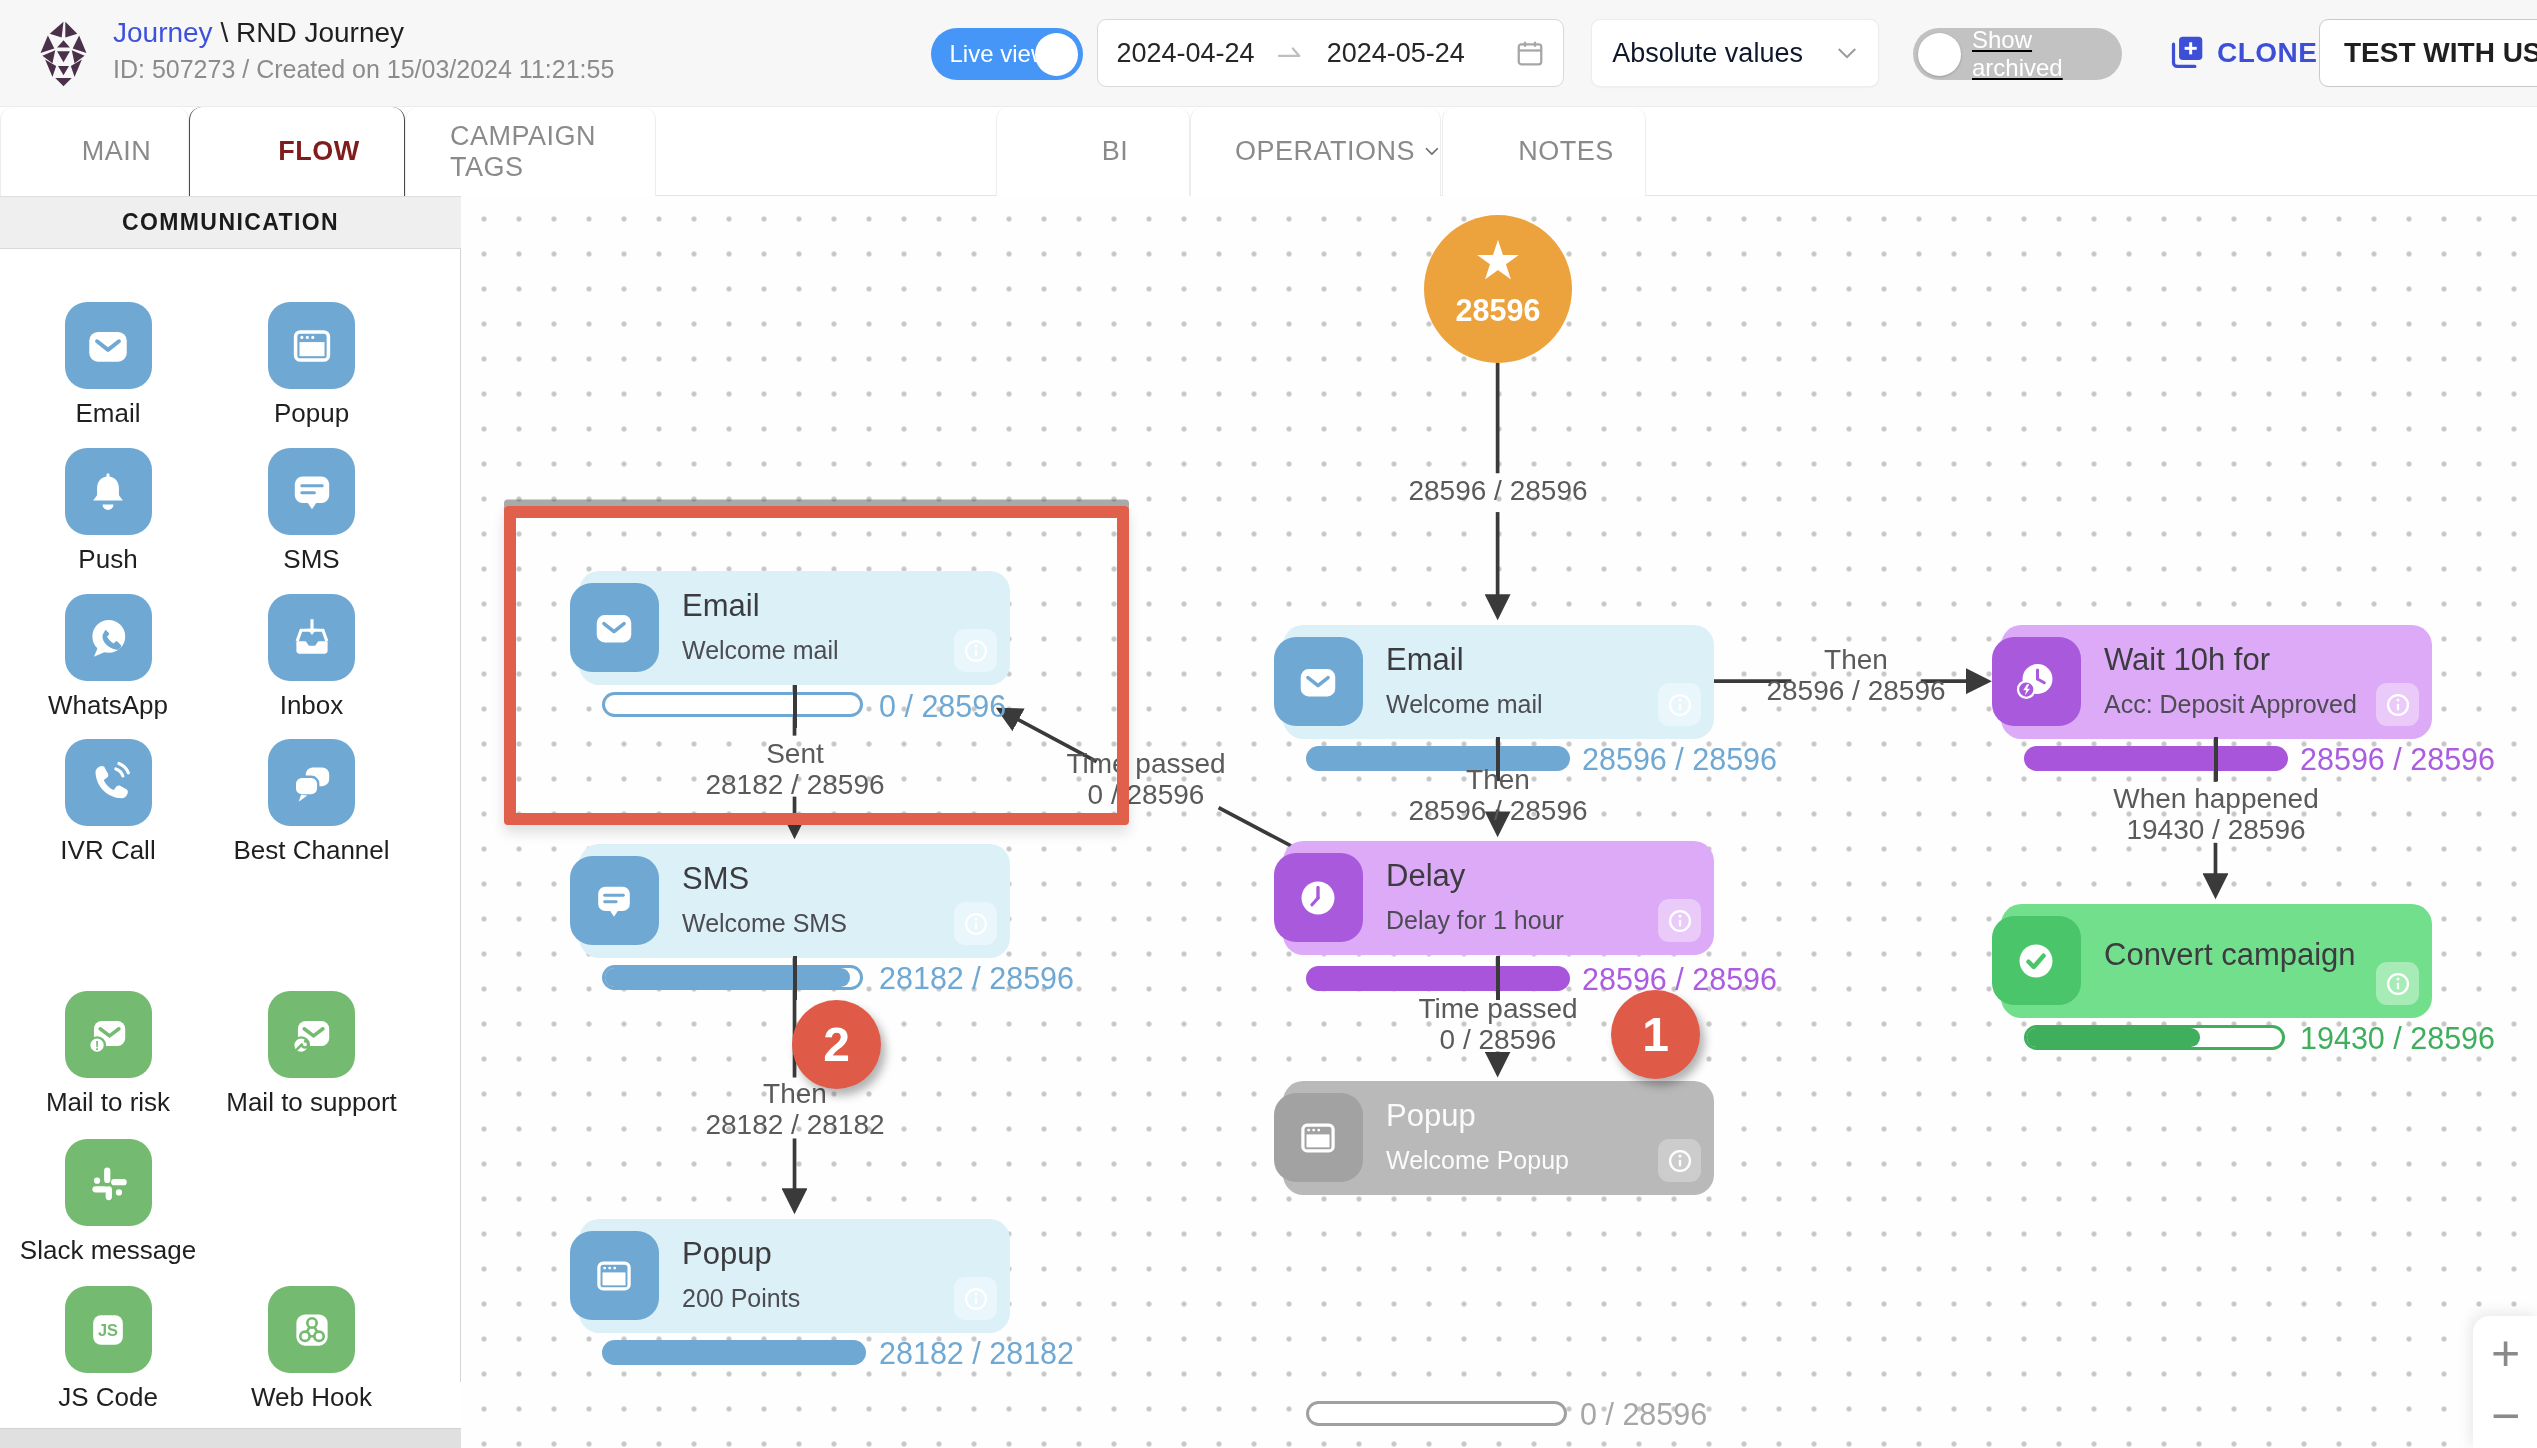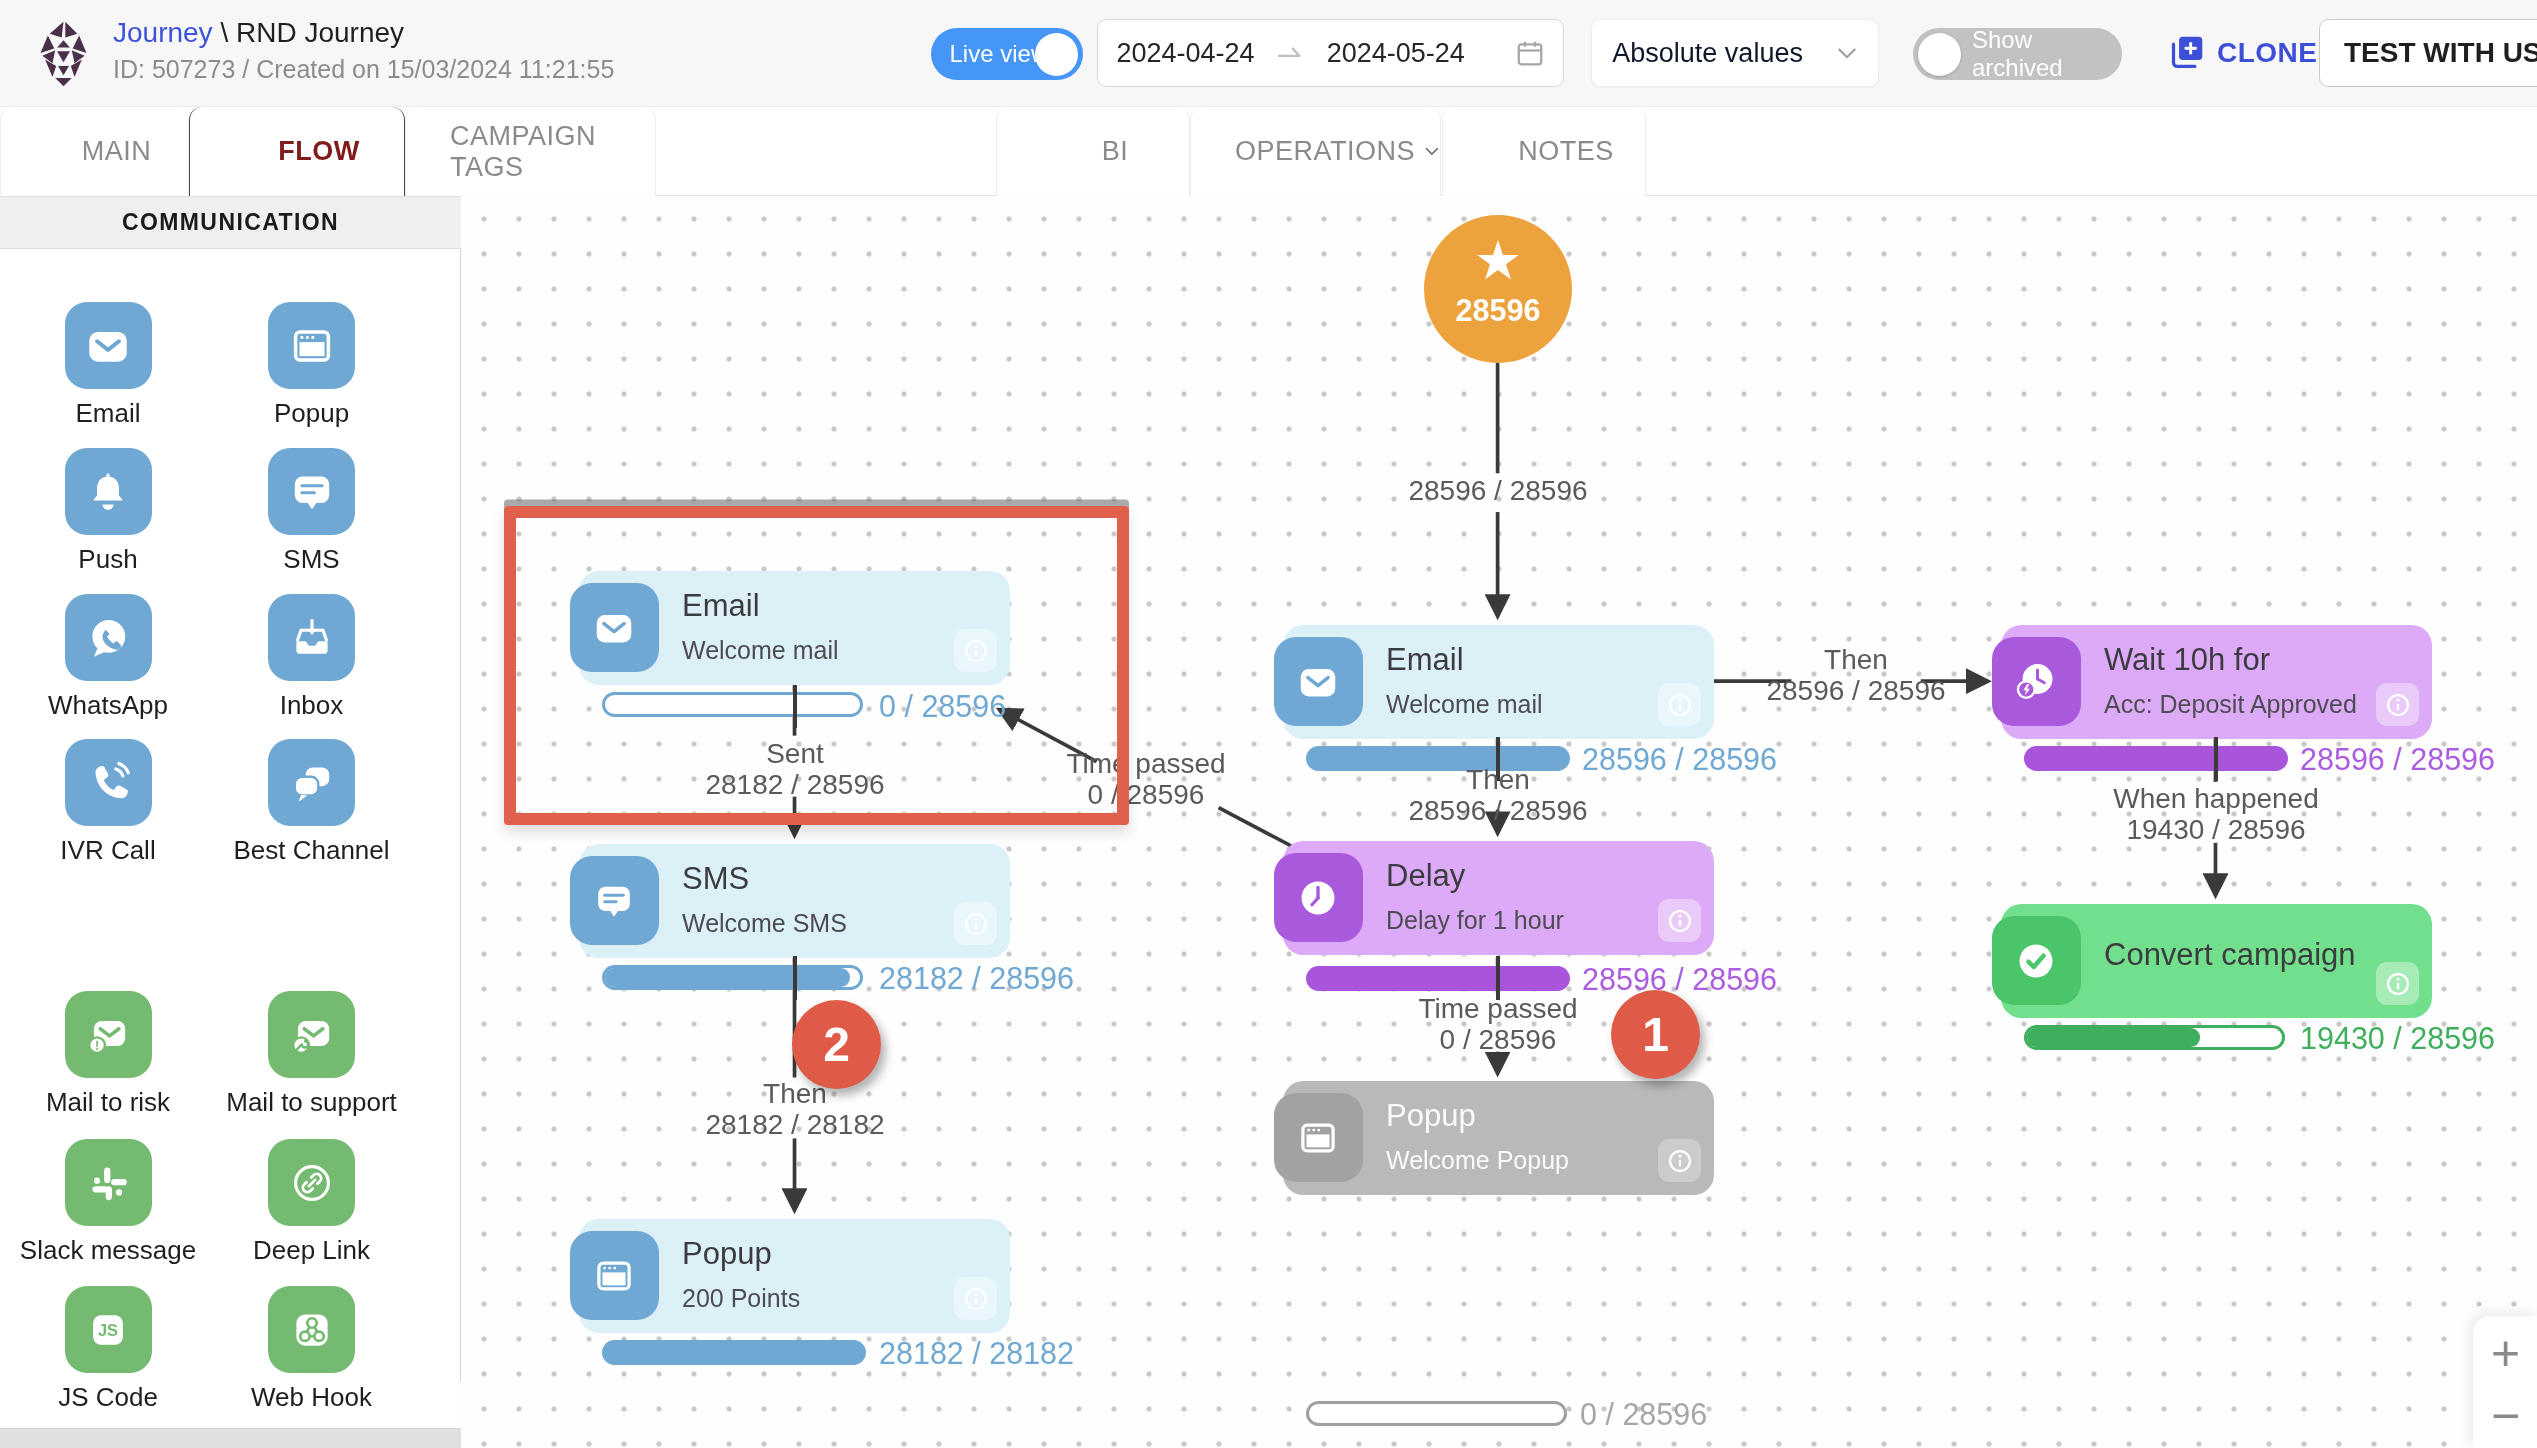--- a/index.html
+++ b/index.html
@@ -13,21 +13,21 @@
   #logo { position:absolute; left:33px; top:20.3px; width:61px; height:68px; }
   #crumb { position:absolute; left:113px; top:16.6px; font-size:28px; color:#1f1f1f; }
   #crumb .link { color:#3d52db; cursor:pointer; }
   #meta { position:absolute; left:113px; top:55px; font-size:25px; color:#8c8c8c; }
 
   .pill { position:absolute; height:52px; border-radius:26px; display:flex; align-items:center; }
   #liveview { left:931px; top:28px; width:152px; background:#4596f7; }
   #liveview .pl { color:#fff; font-size:24px; margin-left:18.5px; }
   #liveview .knob { position:absolute; right:4.6px; top:4.6px; width:43px; height:43px;
     border-radius:50%; background:#fff; }
-  #showarch { left:1913px; top:28px; width:209px; background:#c2c2c2; }
+  #showarch { left:1913px; top:28px; width:209px; background:#c2c2c2;text-decoration:underline; }
   #showarch .knob { position:absolute; left:4.6px; top:4.6px; width:43px; height:43px;
     border-radius:50%; background:#fff; box-shadow:0 0.9px 2.8px rgba(0,0,0,.2); }
   #showarch .pl { color:#fff; font-size:24px; margin-left:59px; }
 
   #daterange { position:absolute; left:1097px; top:19.4px; width:467px; height:68px;
     background:#fff; border:1.8px solid #d8d8d8; border-radius:9.2px;
     display:flex; align-items:center; padding:0 18.5px; }
   #daterange .dt { font-size:27px; color:#262626; }
   #daterange .arr { margin:0 22px; color:#bfbfbf; }
   #daterange .cal { margin-left:auto; }
@@ -348,29 +348,20 @@
         <rect x="27" y="12" width="8" height="20" rx="4"></rect>
               <rect x="12" y="36" width="20" height="8" rx="4"></rect>
         <rect x="36" y="27" width="20" height="8" rx="4"></rect>
               <rect x="29" y="36" width="8" height="18" rx="4"></rect>
         <rect x="14" y="25" width="8" height="8" rx="4"></rect>
               <rect x="42" y="40" width="8" height="8" rx="4"></rect>
             </g>
           </svg>
       </div>
         <div class="slabel">Slack message</div>
-    </div>
-    <div class="scell" style="left:210px;top:943px">
-      <div class="sicon green">
-        <svg width="50" height="50" viewBox="0 0 64 64">
-            <circle cx="32" cy="32" r="21" fill="none" stroke="#fff" stroke-width="4"></circle>
-        <path d="M28 36 l8 -8 M25 31 l-3 3 a5.5 5.5 0 0 0 8 8 l3 -3 M39 33 l3 -3 a5.5 5.5 0 0 0 -8 -8 l-3 3" stroke="#fff" stroke-width="3.6" fill="none" stroke-linecap="round"></path>
-          </svg>
-      </div>
-        <div class="slabel">Deep Link</div>
     </div>
     <div class="scell" style="left:6.5px;top:1090px">
       <div class="sicon green">
         <svg width="50" height="50" viewBox="0 0 64 64">
             <rect x="13" y="13" width="38" height="38" rx="10" fill="#fff"></rect>
         <text x="32" y="40" font-size="21" font-weight="bold" fill="#74ba70" text-anchor="middle">JS</text>
           </svg>
       </div>
         <div class="slabel">JS Code</div>
     </div>

